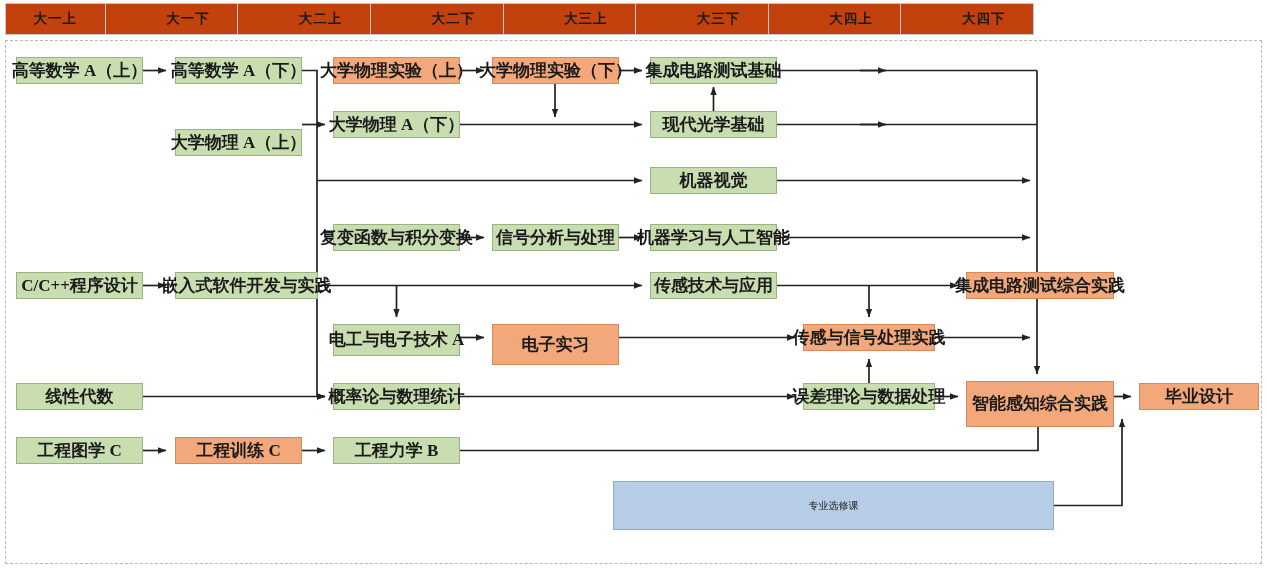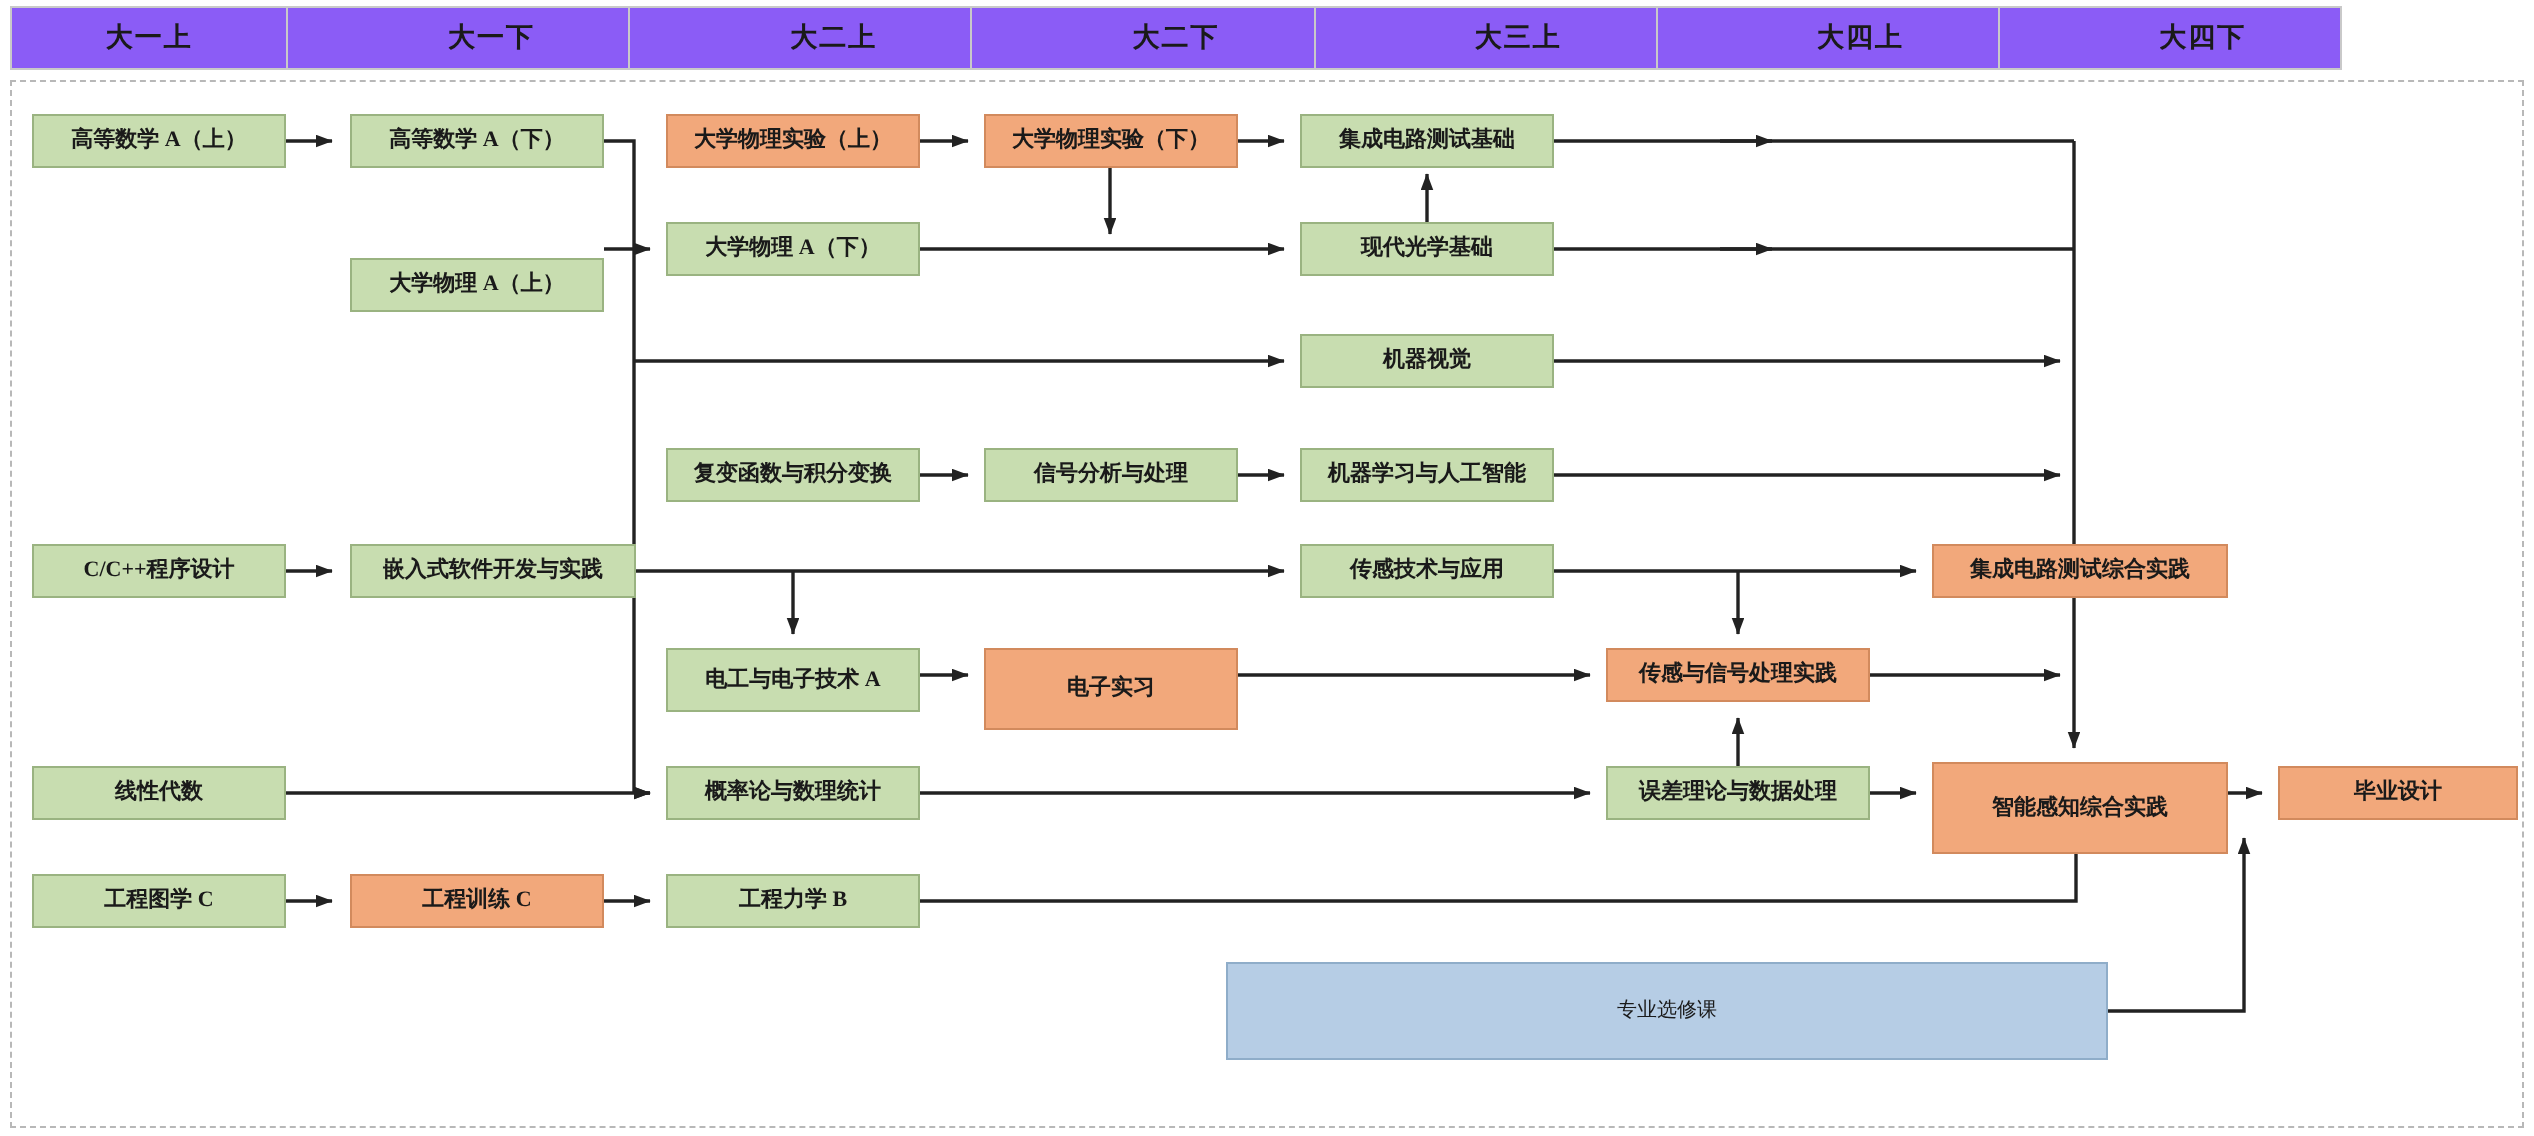--- a/index.html
+++ b/index.html
@@ -6,22 +6,22 @@
   html,body{margin:0;padding:0;background:#ffffff;}
   body{
     font-family:"Liberation Serif","DejaVu Serif",serif;
     width:1267px;height:568px;position:relative;overflow:hidden;
     color:#1a1a1a;
   }
   #root{position:absolute;inset:0;width:1267px;height:568px;}
 
   
   .semester-bar{
-    position:absolute;left:5px;top:3px;width:1166px;height:32px;
-    display:flex;border:1px solid #c9c9c9;background:#8b5cf6;box-sizing:border-box;gap:33px;
+    position:absolute;left:5px;top:3px;width:1029px;height:32px;
+    display:flex;border:1px solid #c9c9c9;background:#c2410c;box-sizing:border-box;gap:33px;
   }
   .semester-cell{
     flex:1 1 0;display:flex;align-items:center;justify-content:center;
     font-size:13.5px;font-weight:bold;letter-spacing:1px;
     border-right:1px solid #c9c9c9;box-sizing:border-box;height:100%;
   }
   .semester-cell:last-child{border-right:none;}
 
   
   .canvas{
@@ -30,21 +30,21 @@
   }
 
   
   #wires{position:absolute;left:0;top:0;width:1267px;height:568px;pointer-events:none;}
 
   
   .node{
     position:absolute;box-sizing:border-box;
     display:flex;align-items:center;justify-content:center;
     text-align:center;line-height:1.15;
-    font-size:11px;font-weight:bold;
+    font-size:17px;font-weight:bold;
     border:1px solid #9a9a9a;
     white-space:nowrap;
   }
   .node.req{background:#c8ddb0;border-color:#9ab381;}
   .node.prac{background:#f2a87b;border-color:#d28a5d;}
   .node.elec{background:#b6cde5;border-color:#8fadc9;}
   .node.elec{font-weight:normal;font-size:10px;}
 
   
   .legend{position:absolute;left:1060px;top:60px;width:195px;}
@@ -60,20 +60,21 @@
 <body>
 
 <div id="root">
 
   <div class="semester-bar" id="semester-bar">
       <div class="semester-cell">大一上</div>
       <div class="semester-cell">大一下</div>
       <div class="semester-cell">大二上</div>
       <div class="semester-cell">大二下</div>
       <div class="semester-cell">大三上</div>
+      <div class="semester-cell">大三下</div>
       <div class="semester-cell">大四上</div>
       <div class="semester-cell">大四下</div>
     </div>
 
   <div class="canvas"></div>
 
   <svg id="wires" viewBox="0 0 1267 568">
     <defs>
       <marker id="ah" markerWidth="9" markerHeight="9" refX="8.2" refY="3.2" orient="auto" markerUnits="userSpaceOnUse">
         <path d="M0,0 L8.6,3.2 L0,6.4 z" fill="#222"></path>

